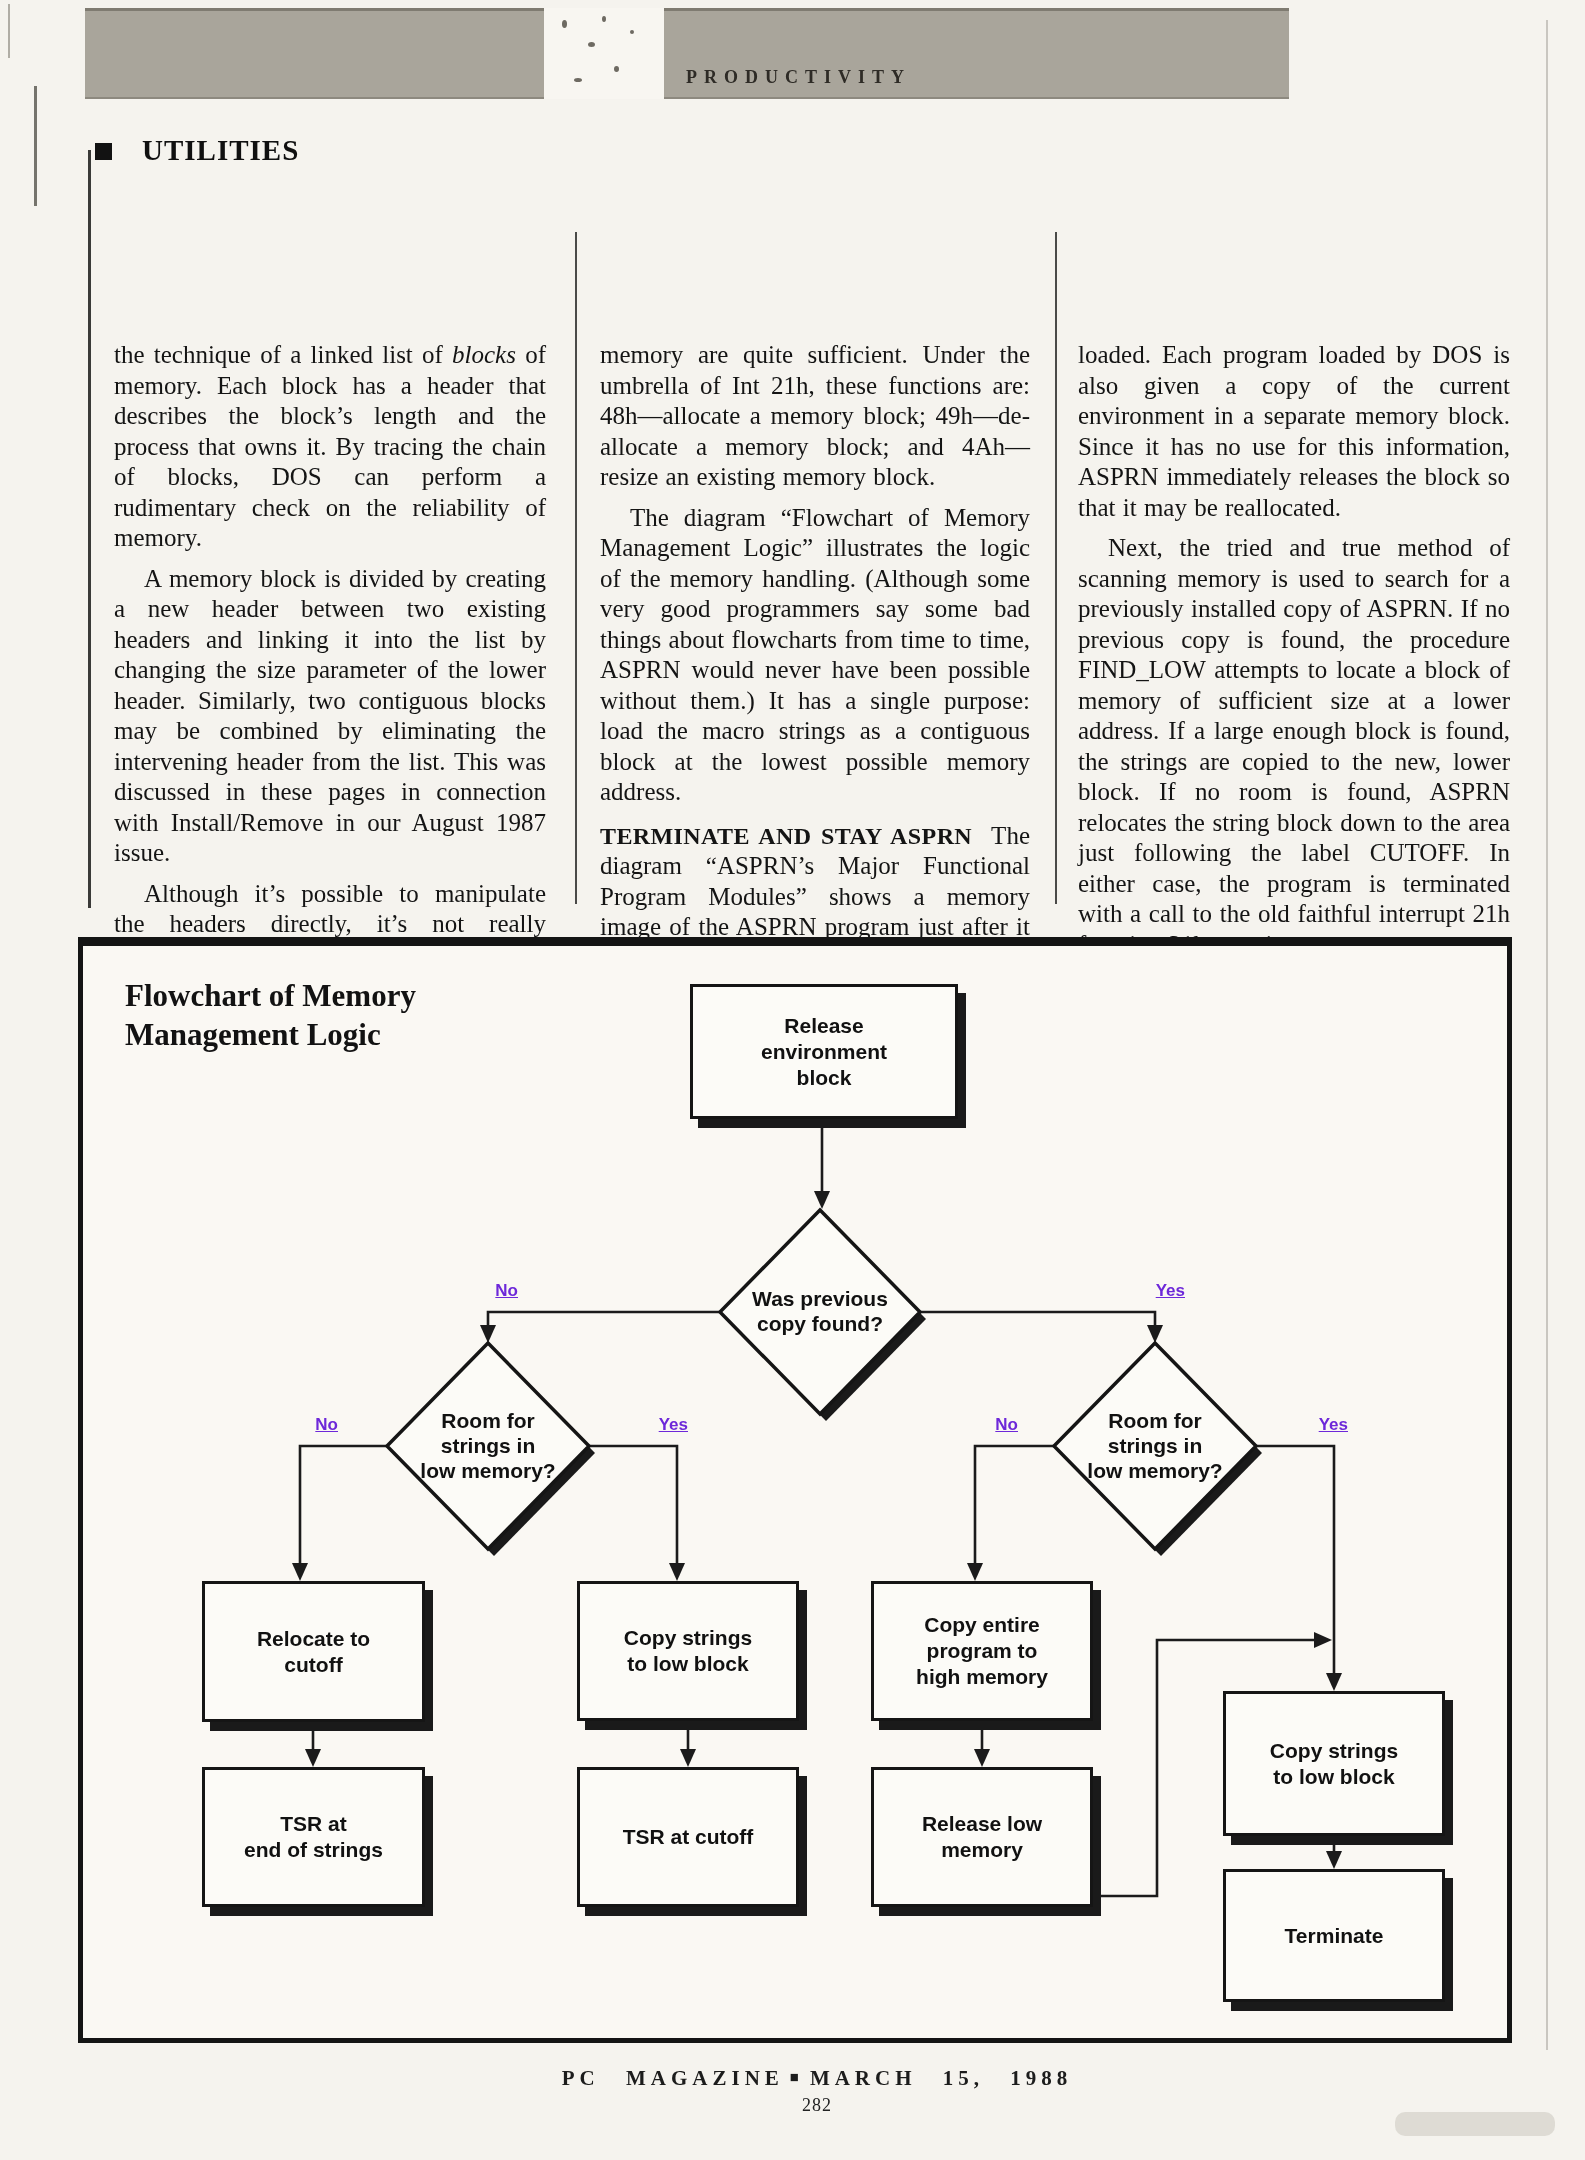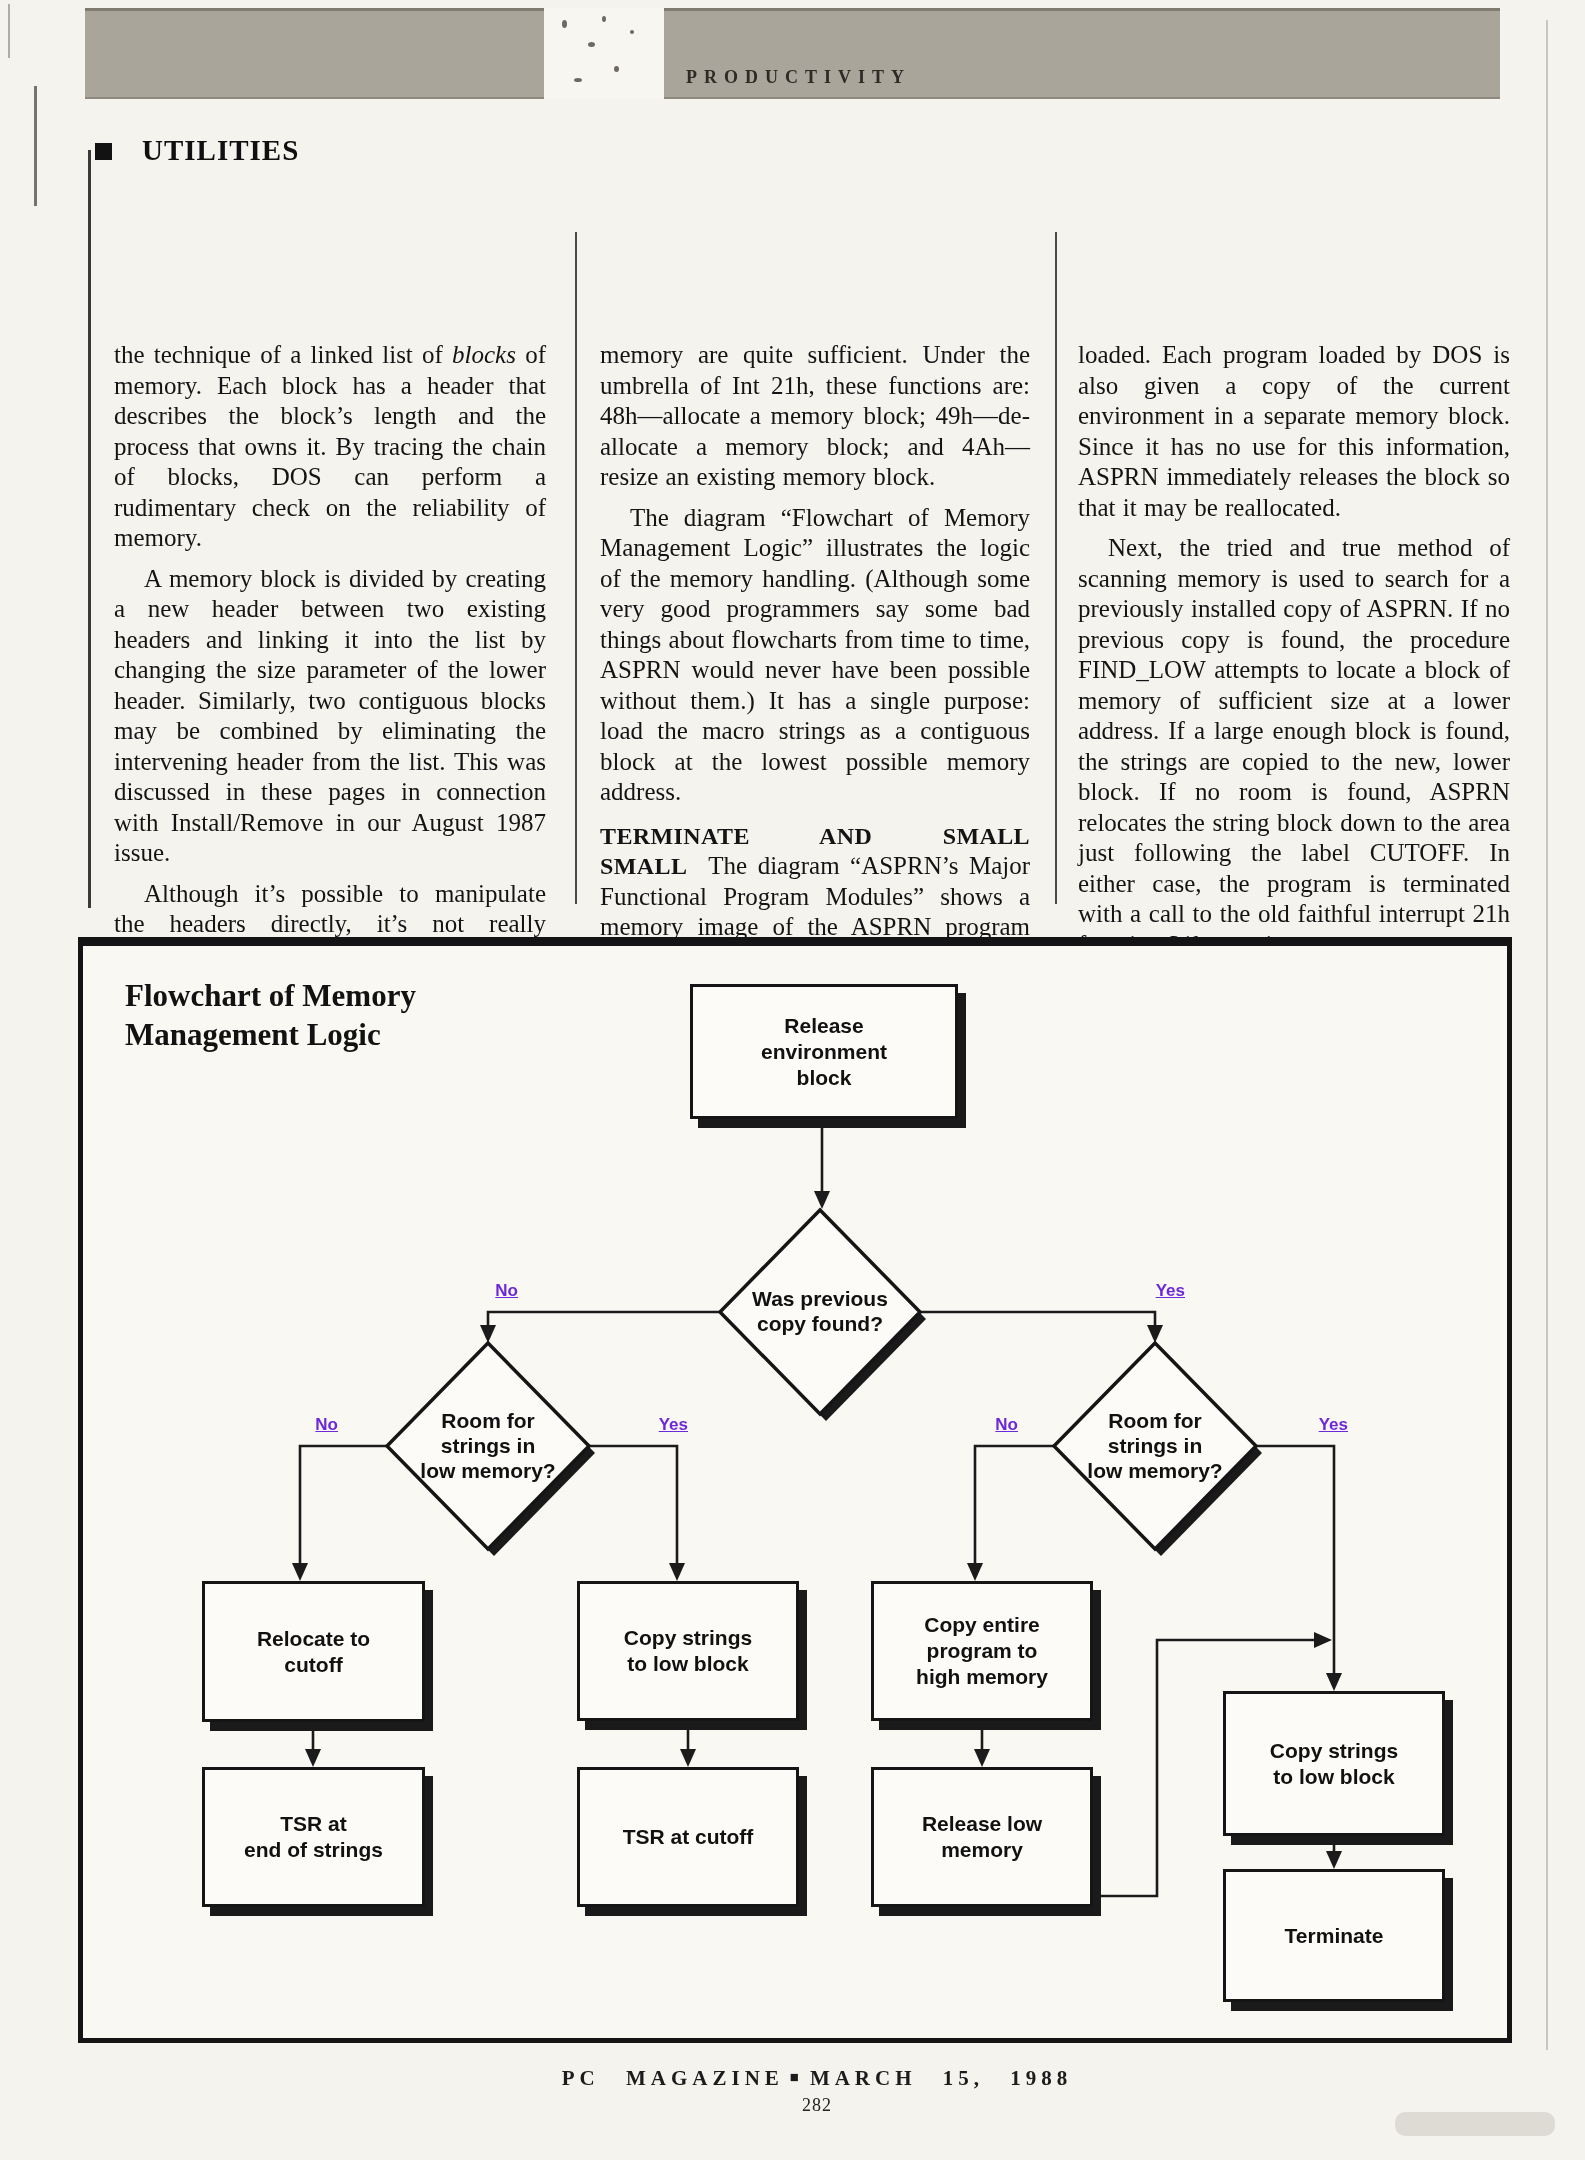--- a/index.html
+++ b/index.html
@@ -1,20 +1,20 @@
 <!DOCTYPE html>
 <html><head>
 <meta charset="utf-8">
 <style>
   html,body{margin:0;padding:0;background:#e8e6e1;}
   .page{position:relative;width:1585px;height:2160px;background:#f5f3ee;overflow:hidden;
         font-family:"Liberation Serif", serif;color:#1a1a1a;}
 
   
-  .banner{position:absolute;left:85px;top:8px;width:1415px;height:86px;background:#a9a59b;
+  .banner{position:absolute;left:85px;top:8px;width:1204px;height:86px;background:#a9a59b;
           border-top:3px solid #7f7b71;border-bottom:2px solid #8d897f;}
   .banner-gap{position:absolute;left:459px;top:-3px;width:120px;height:91px;background:#f8f6f1;}
   .speck{position:absolute;border-radius:50%;background:#6e6a62;}
   .banner-label{position:absolute;left:601px;top:56px;font-size:18px;letter-spacing:7px;
                 color:#2e2b26;font-weight:bold;}
 
   
   .artifact{position:absolute;background:#777369;}
   .a-left-top{left:8px;top:4px;width:2px;height:54px;opacity:.55;}
   .a-left-mid{left:34px;top:86px;width:3px;height:120px;background:#55524b;opacity:.8;}
@@ -97,21 +97,21 @@
   <div class="rule divider-2"></div>
 
   <div class="col col-1">
       <p class="">the technique of a linked list of <i>blocks</i> of memory. Each block has a header that describes the block’s length and the process that owns it. By tracing the chain of blocks, DOS can perform a rudimentary check on the reliability of memory.</p>
       <p class="indent">A memory block is divided by creating a new header between two existing headers and linking it into the list by changing the size parameter of the lower header. Similarly, two contiguous blocks may be combined by eliminating the intervening header from the list. This was discussed in these pages in connection with Install/Remove in our August 1987 issue.</p>
       <p class="indent">Although it’s possible to manipulate the headers directly, it’s not really necessary. For all but the most arcane applications, the three services DOS provides to control</p>
     </div>
   <div class="col col-2">
       <p class="">memory are quite sufficient. Under the umbrella of Int 21h, these functions are: 48h—allocate a memory block; 49h—de-allocate a memory block; and 4Ah—resize an existing memory block.</p>
       <p class="indent">The diagram “Flowchart of Memory Management Logic” illustrates the logic of the memory handling. (Although some very good programmers say some bad things about flowcharts from time to time, ASPRN would never have been possible without them.) It has a single purpose: load the macro strings as a contiguous block at the lowest possible memory address.</p>
-      <p class="lead-para"><span class="lead">TERMINATE AND SMALL SMALL</span>&nbsp;&nbsp;The diagram “ASPRN’s Major Functional Program Modules” shows a memory image of the ASPRN program just after it is</p>
+      <p class="lead-para"><span class="lead">TERMINATE AND STAY ASPRN</span>&nbsp;&nbsp;The diagram “ASPRN’s Major Functional Program Modules” shows a memory image of the ASPRN program just after it is</p>
     </div>
   <div class="col col-3">
       <p class="">loaded. Each program loaded by DOS is also given a copy of the current environment in a separate memory block. Since it has no use for this information, ASPRN immediately releases the block so that it may be reallocated.</p>
       <p class="indent">Next, the tried and true method of scanning memory is used to search for a previously installed copy of ASPRN. If no previous copy is found, the procedure FIND_LOW attempts to locate a block of memory of sufficient size at a lower address. If a large enough block is found, the strings are copied to the new, lower block. If no room is found, ASPRN relocates the string block down to the area just following the label CUTOFF. In either case, the program is terminated with a call to the old faithful interrupt 21h function 31h, termi-</p>
     </div>
 
   <div class="chart">
 
     <svg class="chart-svg" width="1434" height="1106" viewBox="0 0 1434 1106">
       <defs>

